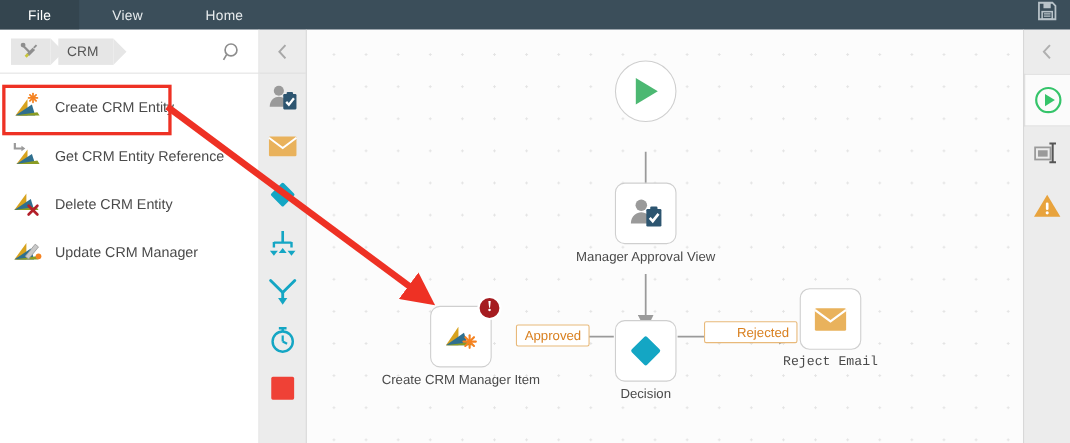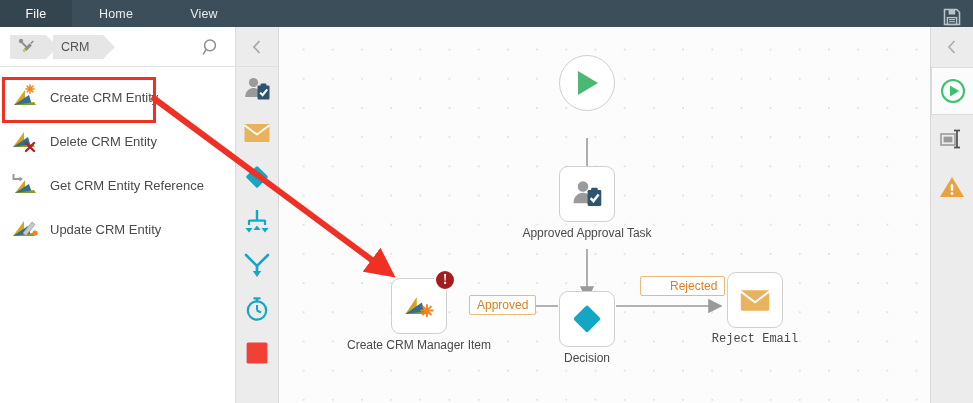--- a/index.html
+++ b/index.html
@@ -8,21 +8,21 @@
     font-family: "Liberation Sans", sans-serif;
     background: #ffffff;
     overflow: hidden;
   }
   #app { position: relative; width: 973px; height: 403px; }
 
   
   .menubar {
     position: absolute; left: 0; top: 0; width: 973px; height: 27px;
     background: #3b4e5a;
-    display: flex; align-items: flex-end;
+    display: flex; align-items: flex-start;
   }
   .menu-item {
     display: flex; align-items: center; justify-content: center;
     height: 27px; color: #e8ecee; font-size: 12.5px;
     padding: 0 10px; cursor: pointer; letter-spacing: .2px;
   }
   .menu-item.file { width: 72px; background: #34454f; color: #ffffff; }
   .menu-item.home { width: 88px; }
   .menu-item.view { width: 88px; }
   .menu-spacer { flex: 1 1 auto; }
@@ -148,25 +148,25 @@
 </style>
 </head>
 <body>
 
 <div id="app">
 
   <div class="menubar">
     <div class="menu-item file">
         <span>File</span>
       </div>
+    <div class="menu-item view">
+        <span>View</span>
+      </div>
     <div class="menu-item home">
         <span>Home</span>
-      </div>
-    <div class="menu-item view">
-        <span>View</span>
       </div>
     <div class="menu-spacer"></div>
     <div class="save-btn">
       <svg width="20" height="20" viewBox="0 0 20 20">
         <path d="M2.5 2.5h12.2l2.8 2.8v12.2H2.5z" fill="none" stroke="#b9c3c9" stroke-width="1.6"></path>
         <rect x="6.6" y="2.5" width="6.6" height="5" fill="#b9c3c9"></rect>
         <rect x="5.4" y="10.6" width="9.2" height="6.9" fill="none" stroke="#b9c3c9" stroke-width="1.4"></rect>
         <line x1="7" y1="12.6" x2="13" y2="12.6" stroke="#b9c3c9" stroke-width="1.1"></line>
         <line x1="7" y1="14.7" x2="13" y2="14.7" stroke="#b9c3c9" stroke-width="1.1"></line>
       </svg>
@@ -213,56 +213,56 @@
               <line x1="22.8" y1="2.2" x2="17.2" y2="7.8"></line>
             </g>
           </svg>
         </span>
         <span class="entity-label">Create CRM Entity</span>
       </div>
 
       <div class="entity-item">
         <span class="ico">
           <svg width="30" height="26" viewBox="0 0 30 26">
+            <path d="M3.5 2 L3.5 7 L11 7" fill="none" stroke="#9a9a9a" stroke-width="2"></path>
+            <path d="M9.5 4.6 L13 7 L9.5 9.4 Z" fill="#9a9a9a"></path>
+            <path d="M5 21 L15 8 L15 21 Z" fill="#d8a31e"></path>
+            <path d="M5 21 L19 12 L22 21 Z" fill="#2f6f8f"></path>
+            <path d="M5 21 L24 18 L26 21 Z" fill="#8a9c23"></path>
+          </svg>
+        </span>
+        <span class="entity-label">Get CRM Entity Reference</span>
+      </div>
+
+      <div class="entity-item">
+        <span class="ico">
+          <svg width="30" height="26" viewBox="0 0 30 26">
             <path d="M3 19 L14 4 L14 19 Z" fill="#d8a31e"></path>
             <path d="M3 19 L18 9 L21 19 Z" fill="#2f6f8f"></path>
             <path d="M3 19 L23 16 L25 19 Z" fill="#8a9c23"></path>
             <g stroke="#b3202a" stroke-width="2.4" stroke-linecap="round">
               <line x1="16" y1="15" x2="24" y2="23"></line>
               <line x1="24" y1="15" x2="16" y2="23"></line>
             </g>
           </svg>
         </span>
         <span class="entity-label">Delete CRM Entity</span>
       </div>
 
       <div class="entity-item">
         <span class="ico">
           <svg width="30" height="26" viewBox="0 0 30 26">
-            <path d="M3.5 2 L3.5 7 L11 7" fill="none" stroke="#9a9a9a" stroke-width="2"></path>
-            <path d="M9.5 4.6 L13 7 L9.5 9.4 Z" fill="#9a9a9a"></path>
-            <path d="M5 21 L15 8 L15 21 Z" fill="#d8a31e"></path>
-            <path d="M5 21 L19 12 L22 21 Z" fill="#2f6f8f"></path>
-            <path d="M5 21 L24 18 L26 21 Z" fill="#8a9c23"></path>
-          </svg>
-        </span>
-        <span class="entity-label">Get CRM Entity Reference</span>
-      </div>
-
-      <div class="entity-item">
-        <span class="ico">
-          <svg width="30" height="26" viewBox="0 0 30 26">
             <path d="M3 20 L14 5 L14 20 Z" fill="#d8a31e"></path>
             <path d="M3 20 L18 10 L21 20 Z" fill="#2f6f8f"></path>
             <path d="M3 20 L23 17 L25 20 Z" fill="#8a9c23"></path>
             <path d="M13 17 L22 6 L25 8.5 L16 19.5 Z" fill="#c9c9c9" stroke="#9a9a9a" stroke-width="0.8"></path>
             <circle cx="25" cy="17" r="2.6" fill="#f58220"></circle>
           </svg>
         </span>
-        <span class="entity-label">Update CRM Entity</span>
+        <span class="entity-label">Update CRM Manager</span>
       </div>
 
     </div>
   </div>
 
   <div class="palette">
     <div class="collapse-btn">
       <svg width="16" height="18" viewBox="0 0 16 18">
         <path d="M10.5 3 L5 9 L10.5 15" fill="none" stroke="#a8a8a8" stroke-width="1.8"></path>
       </svg>
@@ -357,21 +357,21 @@
     <div class="node" style="left:280px; top:139px;">
       <div class="node-box">
         <svg width="32" height="30" viewBox="0 0 28 26">
           <circle cx="10.5" cy="6.5" r="4.6" fill="#9a9a9a"></circle>
           <path d="M2.2 21 C2.2 14.6 7 12 10.5 12 C14 12 18.8 14.6 18.8 21 Z" fill="#9a9a9a"></path>
           <rect x="14.5" y="9.5" width="12" height="14" rx="1" fill="#2d5570"></rect>
           <rect x="17.6" y="7.6" width="5.8" height="3" rx="1" fill="#2d5570"></rect>
           <path d="M17.2 16.6 L19.6 19.2 L24.2 13.4" fill="none" stroke="#ffffff" stroke-width="2.1"></path>
         </svg>
       </div>
-      <div class="node-label">Approved Approval Task</div>
+      <div class="node-label">Manager Approval View</div>
     </div>
 
     <div class="node" style="left:112px; top:251px;">
       <div class="node-box">
         <svg width="34" height="30" viewBox="0 0 30 26">
           <path d="M3 20 L13 5 L13 20 Z" fill="#d8a31e"></path>
           <path d="M3 20 L17.5 10 L20.5 20 Z" fill="#2f6f8f"></path>
           <path d="M3 20 L22 17.5 L24 20 Z" fill="#8a9c23"></path>
           <g stroke="#f58220" stroke-width="1.7" stroke-linecap="round">
             <line x1="22" y1="12" x2="22" y2="22"></line>
@@ -387,32 +387,32 @@
 
     <div class="node" style="left:280px; top:264px;">
       <div class="node-box">
         <svg width="32" height="32" viewBox="0 0 26 26">
           <rect x="13" y="1.6" width="16" height="16" rx="1.5" transform="rotate(45 13 1.6)" fill="#14a6c4"></rect>
         </svg>
       </div>
       <div class="node-label">Decision</div>
     </div>
 
-    <div class="node" style="left:448px; top:245px;font-family:Liberation Mono, monospace;">
+    <div class="node" style="left:448px; top:235px;font-family:Liberation Mono, monospace;">
       <div class="node-box">
         <svg width="32" height="25" viewBox="0 0 28 22">
           <rect x="1.5" y="2" width="25" height="18" rx="1.2" fill="#e9b25c"></rect>
           <path d="M1.5 3.2 L14 12.5 L26.5 3.2" fill="none" stroke="#ffffff" stroke-width="1.8"></path>
         </svg>
       </div>
       <div class="node-label">Reject Email</div>
     </div>
 
     <div class="edge-label" style="left:190px; top:249px;margin-top:19px;">Approved</div>
-    <div class="edge-label" style="left:361px; top:249px;padding-left:29px;">Rejected</div>
+    <div class="edge-label" style="left:361px; top:265px;padding-left:29px;">Rejected</div>
 
   </div>
 
   <div class="right-panel">
     <div class="rp-collapse">
       <svg width="16" height="18" viewBox="0 0 16 18">
         <path d="M10.5 3 L5 9 L10.5 15" fill="none" stroke="#b0b0b0" stroke-width="1.8"></path>
       </svg>
     </div>
 

